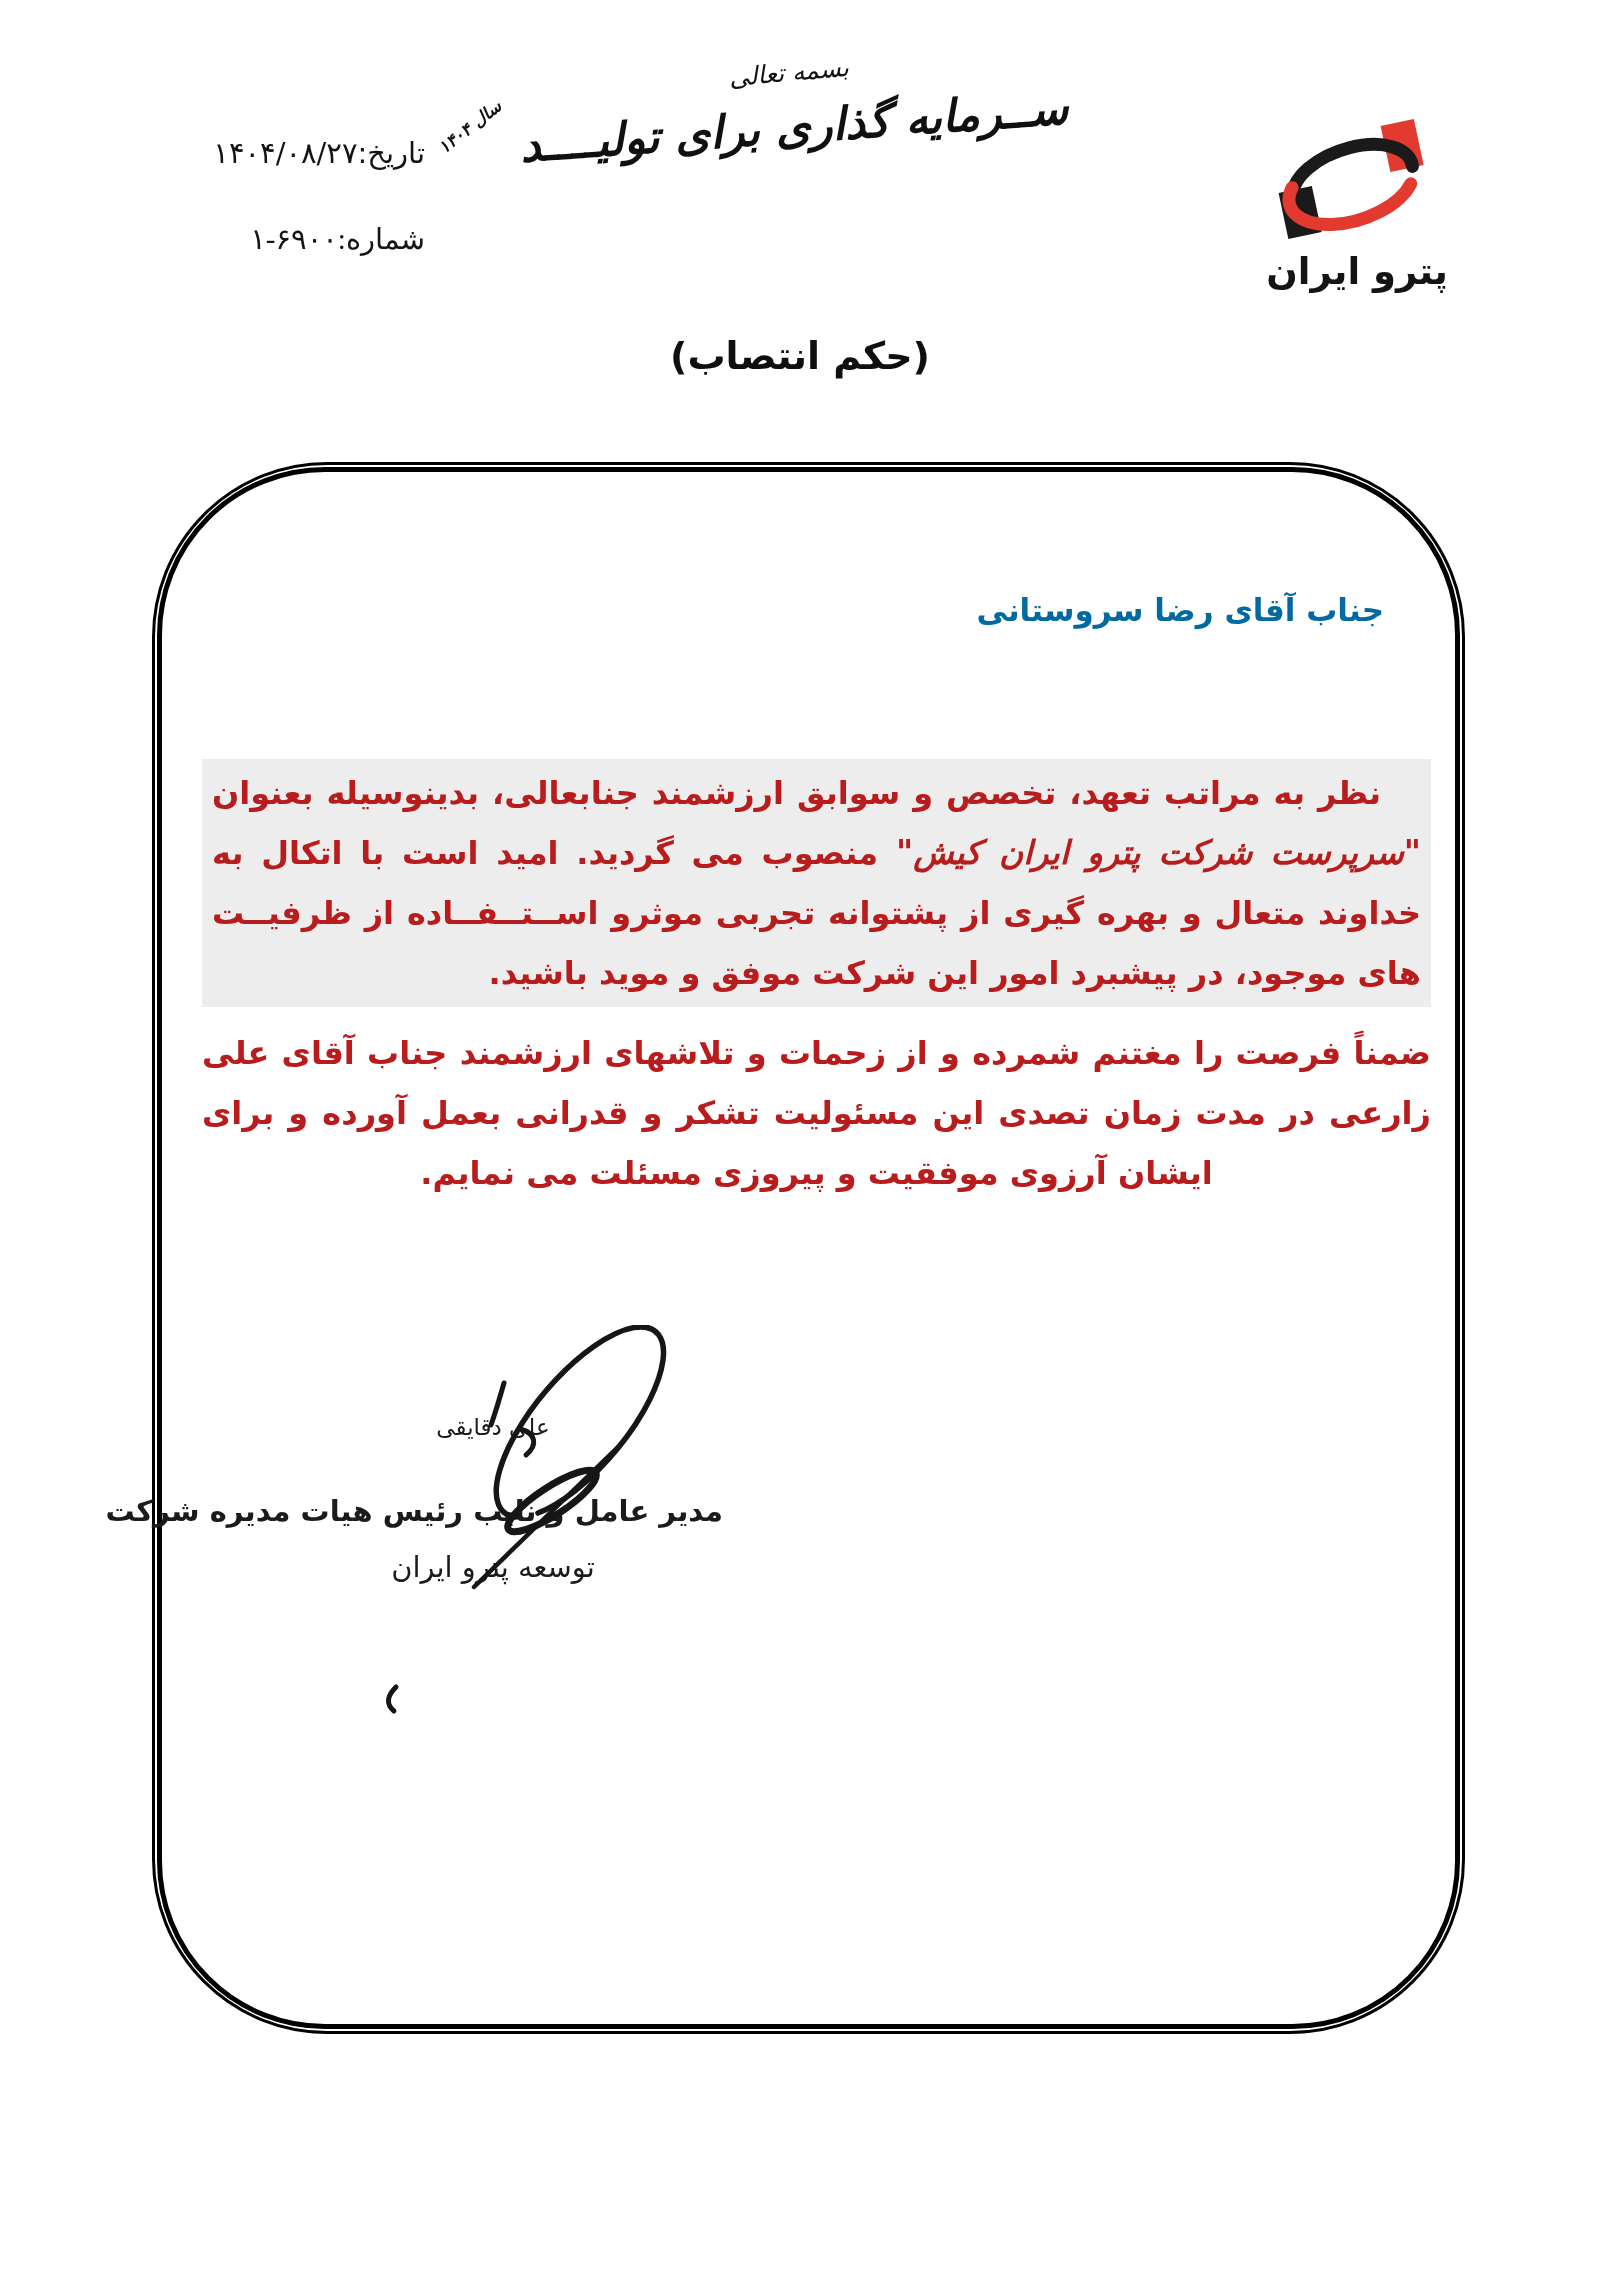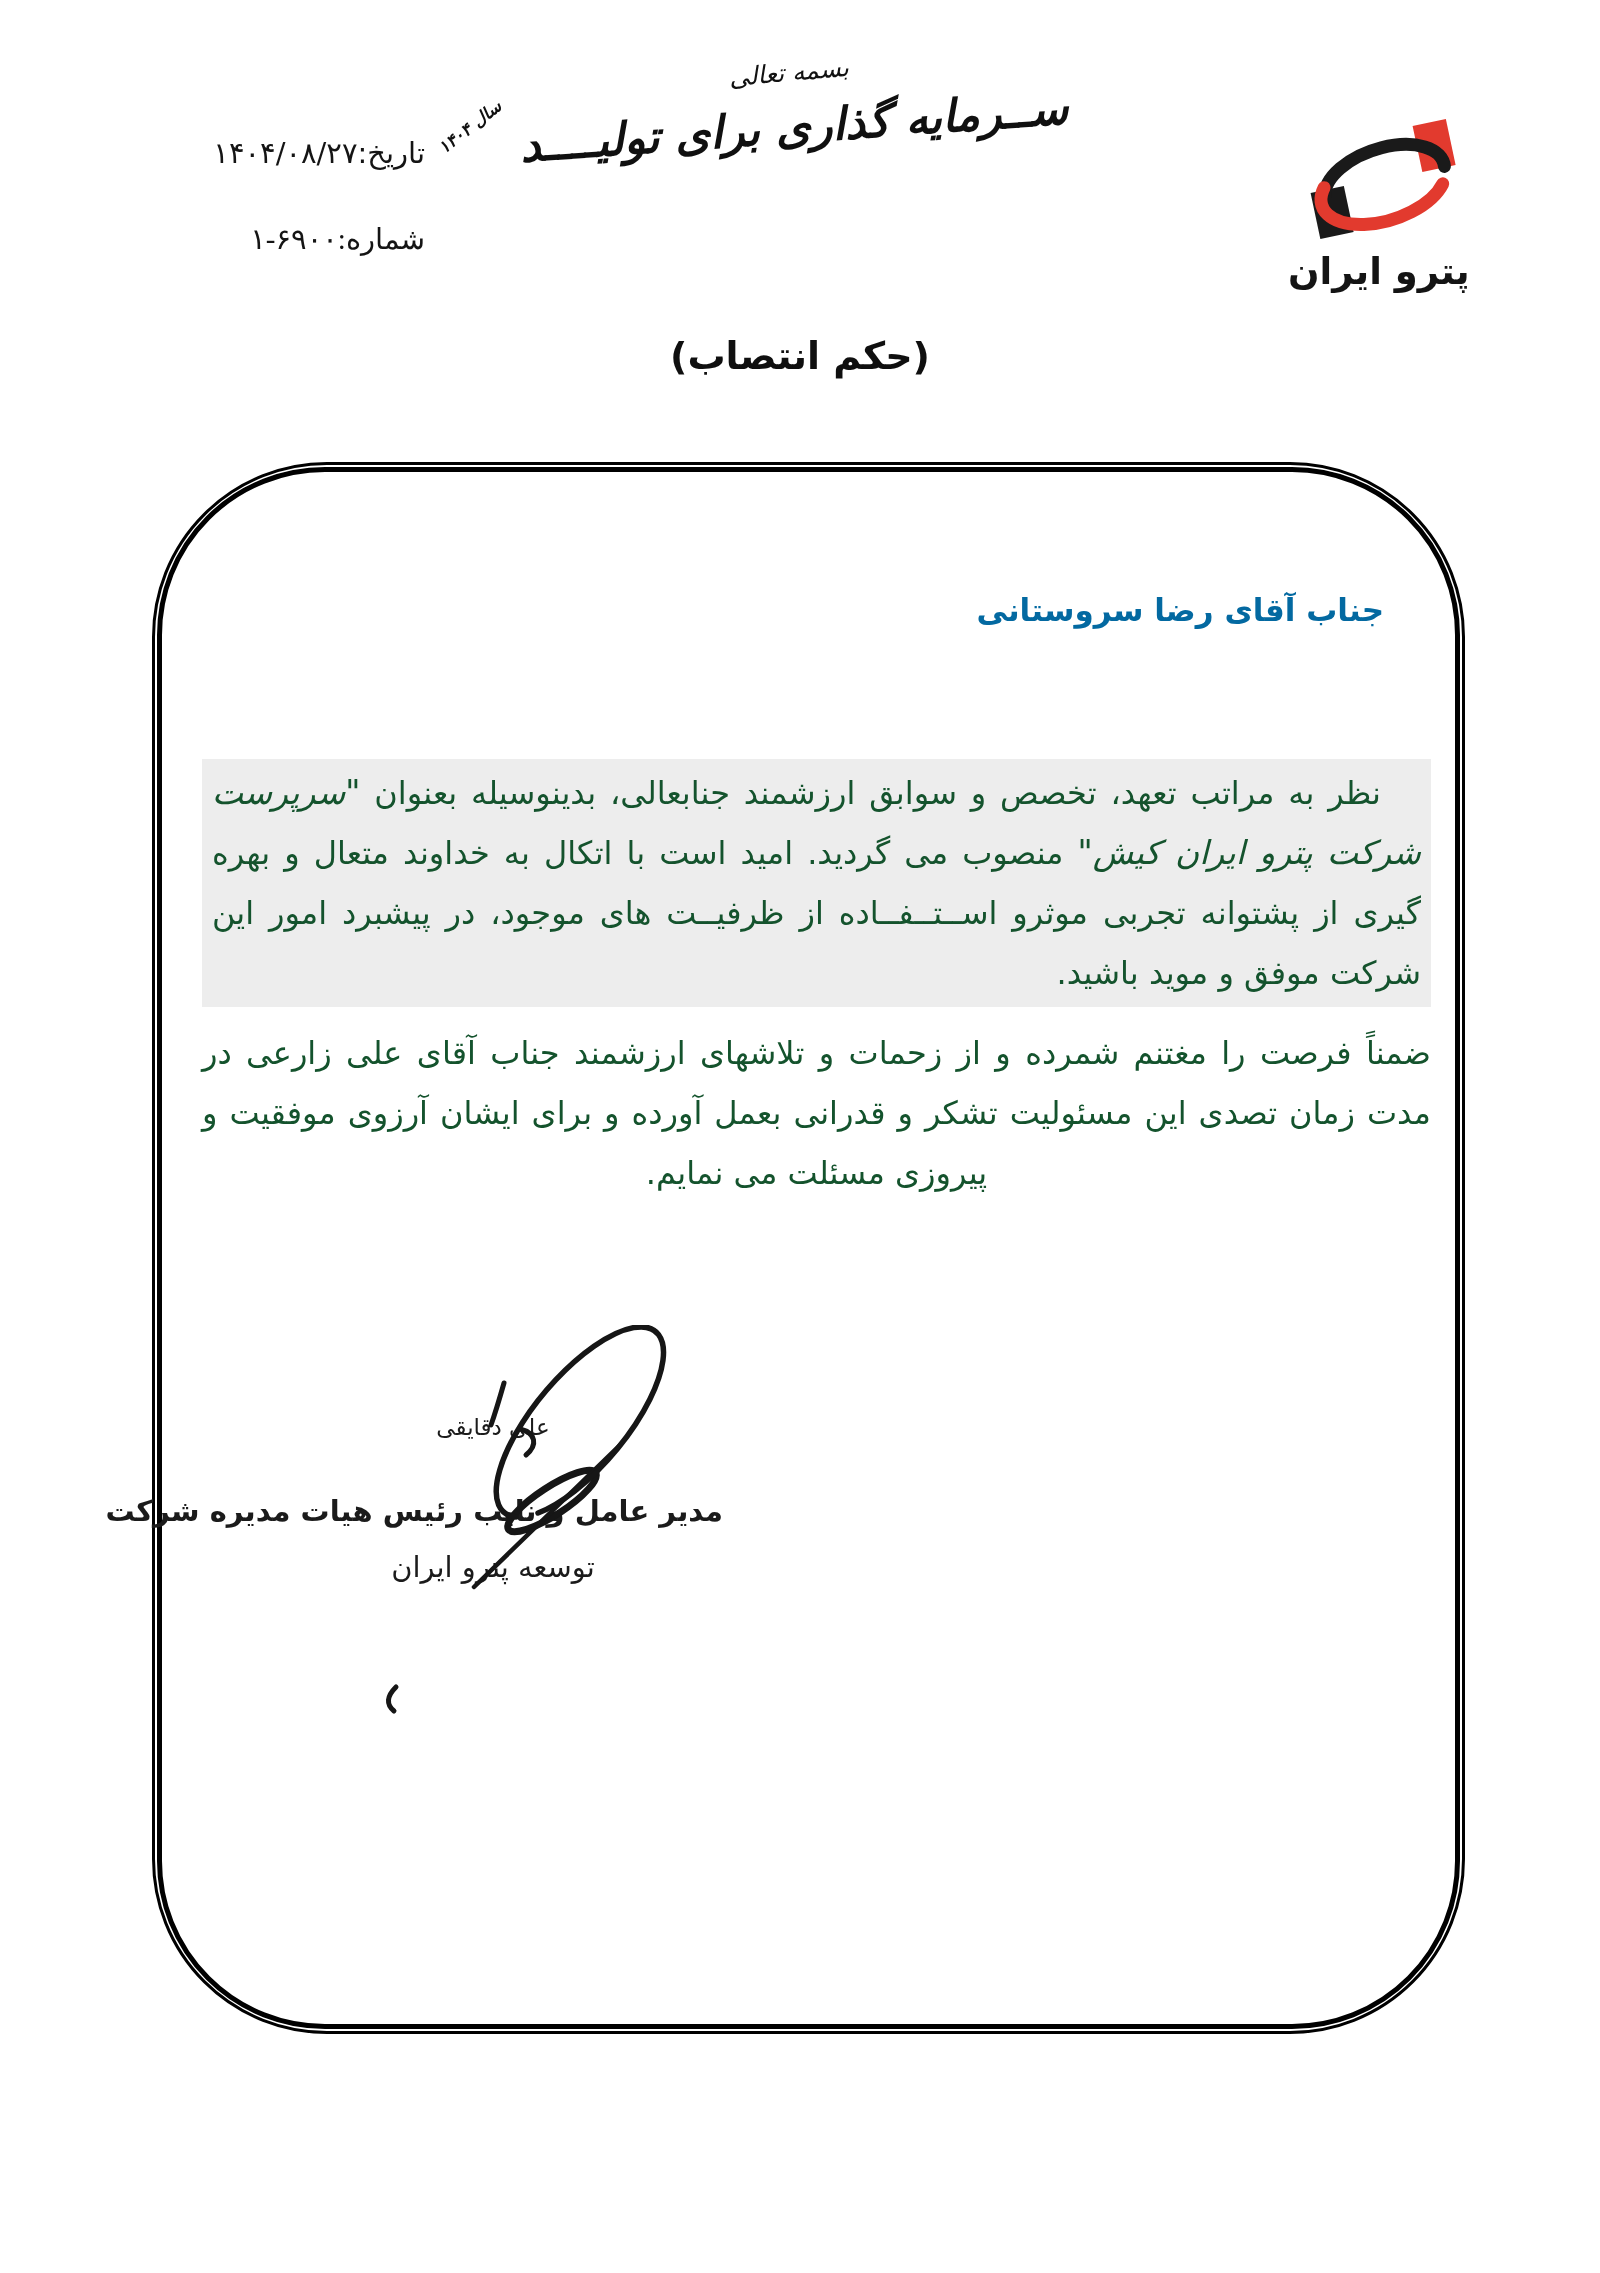--- a/index.html
+++ b/index.html
@@ -11,40 +11,40 @@
   .date-block{position:absolute;left:163px;top:127px;width:262px;direction:rtl;text-align:right;}
   .hdr-row{font-size:29px;line-height:52px;white-space:nowrap;color:#141414;}
   .hdr-row + .hdr-row{margin-top:34px;font-family:Liberation Serif, serif;}
   .ltr-num{direction:ltr;unicode-bidi:bidi-override;}
   
   .bismillah-block{position:absolute;left:50%;top:58px;transform:translateX(-52%);text-align:center;direction:rtl;width:560px;}
   .bismillah{font-size:25px;font-style:italic;transform:rotate(-5deg);color:#111;}
   .slogan{margin-top:14px;font-size:45px;font-style:italic;font-weight:bold;transform:rotate(-4deg);white-space:nowrap;color:#101010;}
   .slogan-year{display:inline-block;font-size:17px;font-weight:bold;transform:rotate(-34deg) translateY(-20px);margin-left:6px;vertical-align:super;}
   
-  .logo{position:absolute;left:1288px;top:90px;width:192px;text-align:left;}
+  .logo{position:absolute;left:1256px;top:90px;width:192px;text-align:right;}
   .logo svg{display:block;margin:0 auto;}
   .logo-word{margin-top:0px;font-size:37px;font-weight:bold;direction:rtl;color:#141414;white-space:nowrap;}
   .logo-red{fill:var(--logo-red,#e23a2e);}
   .logo-dark{fill:var(--ink-black,#1a1a1a);}
   .stroke-red{stroke:var(--logo-red,#e23a2e);}
   .stroke-dark{stroke:var(--ink-black,#1a1a1a);}
   
   .heading{position:absolute;top:334px;left:0;width:100%;text-align:center;font-size:38px;font-weight:bold;direction:rtl;color:#0f0f0f;}
   
   .frame{
     position:absolute;left:152px;top:462px;width:1313px;height:1572px;
     border:3px solid #000;border-radius:175px;box-sizing:border-box;
   }
   .frame::before{
     content:"";position:absolute;inset:2px;border:5px solid #000;border-radius:168px;pointer-events:none;
   }
   .frame-content{position:absolute;inset:8px;direction:rtl;}
   .addressee{margin:112px 70px 0 0;font-size:31px;font-weight:bold;line-height:50px;color:#0369a1;}
-  .para{font-size:32px;font-weight:normal;line-height:60px;text-align:justify;color:#14532d;margin:0 23px 0 39px;}
+  .para{font-size:32px;font-weight:bold;line-height:60px;text-align:justify;color:#b91c1c;margin:0 23px 0 39px;}
   .para1{
     margin-top:124px;background:var(--highlight-gray,#ededed);
     padding:4px 10px;text-indent:40px;text-align-last:right;
   }
   .company-em{font-style:italic;font-size:33px;}
   .para2{margin-top:16px;text-indent:0;text-align-last:center;}
   .sig-block{position:absolute;left:100px;top:932px;width:460px;text-align:center;direction:rtl;}
   .sig-name{font-size:23px;font-weight:normal;line-height:44px;}
   .sig-title{font-size:29px;font-weight:bold;line-height:44px;margin-top:40px;white-space:nowrap;}
   .sig-company{font-size:29px;font-weight:normal;line-height:44px;margin-top:12px;}

